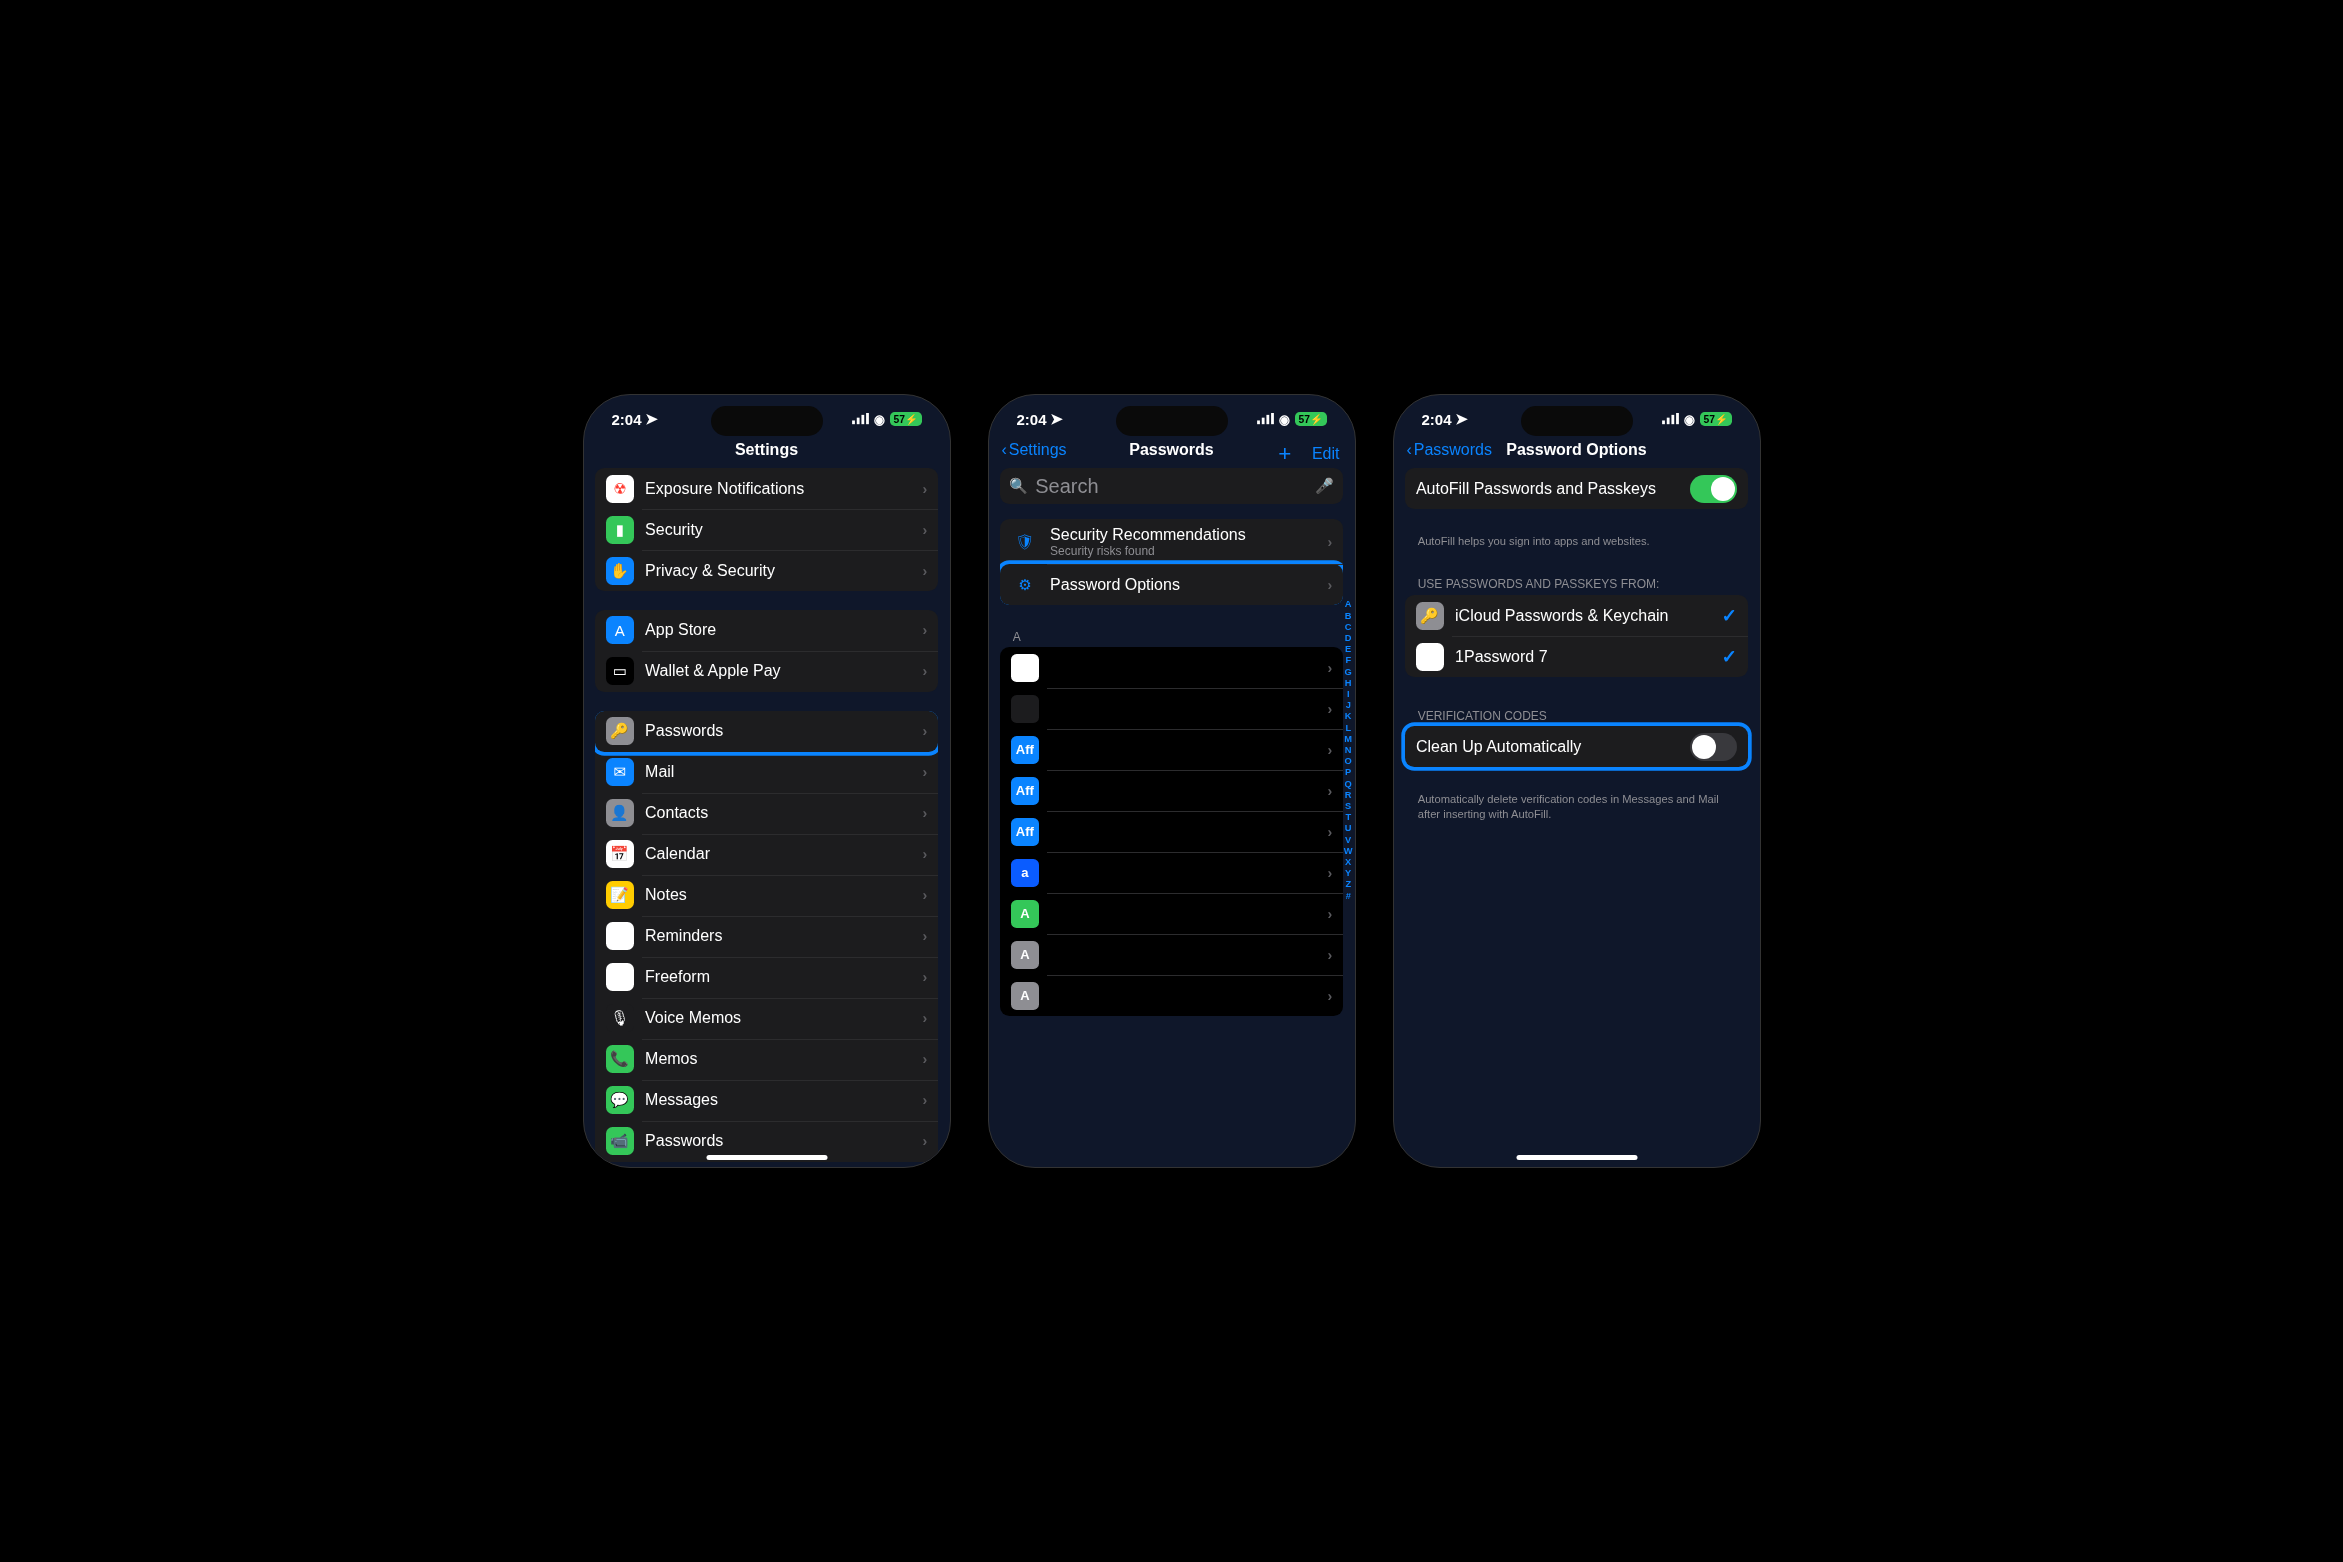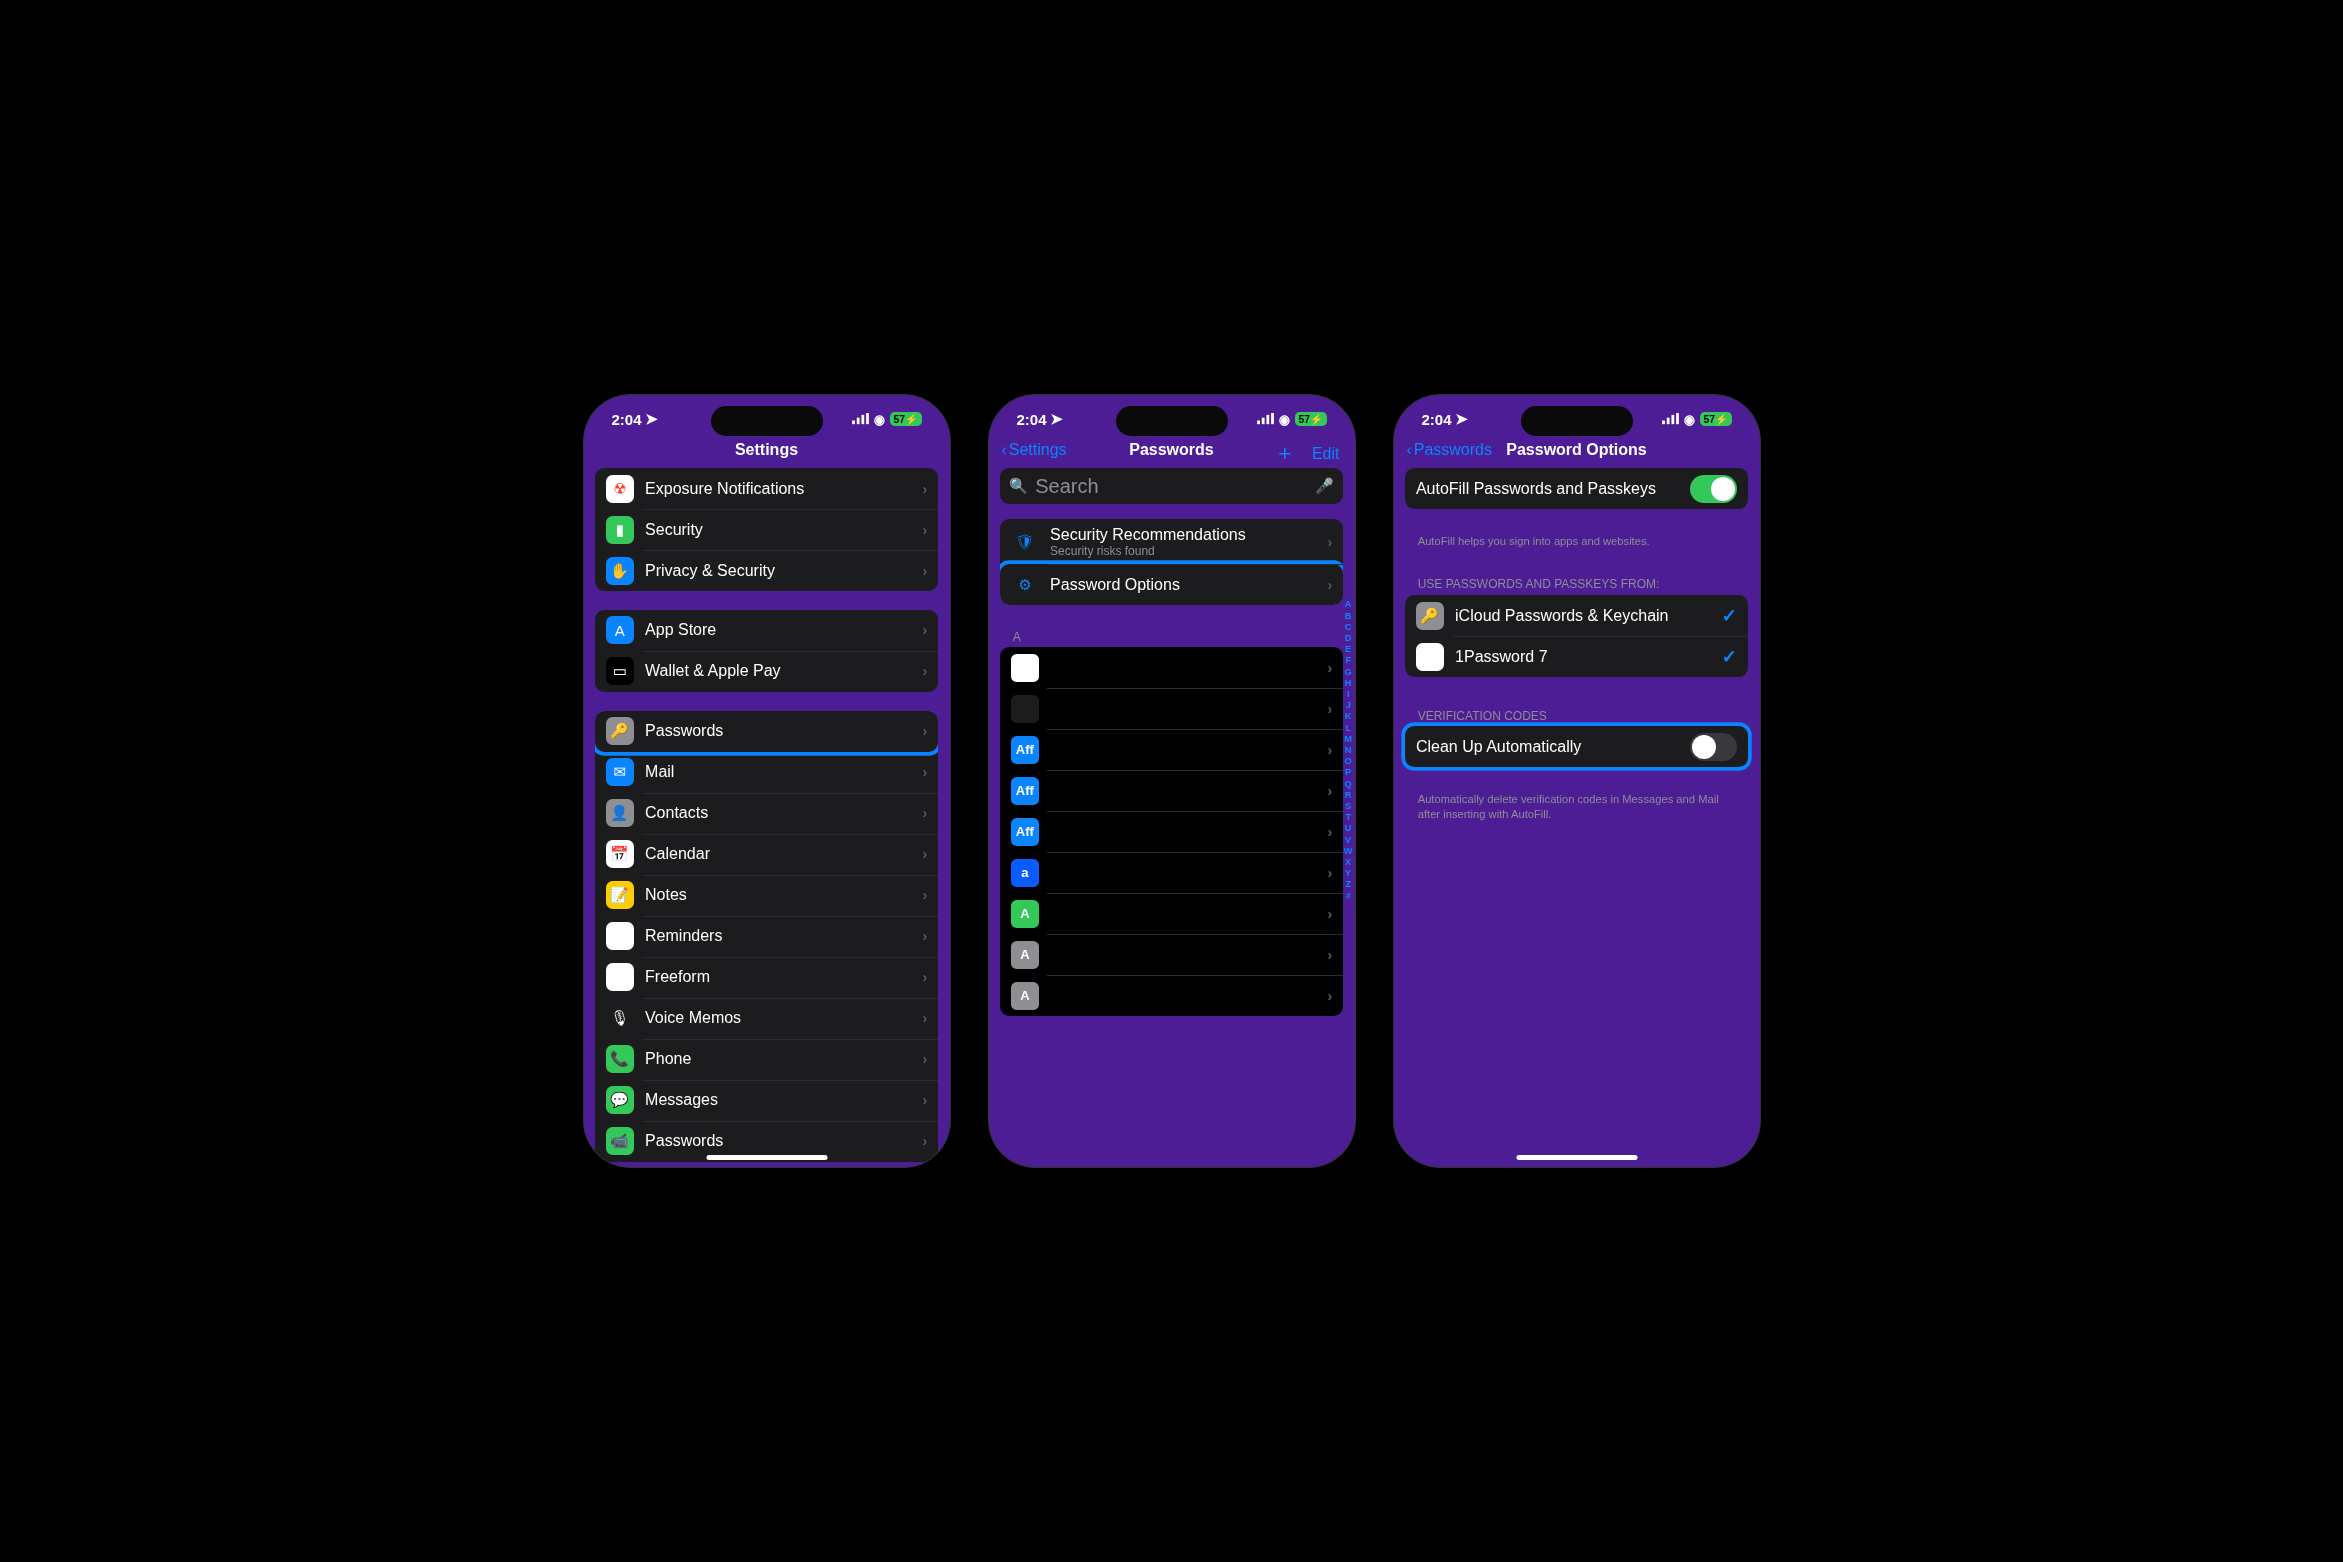--- a/index.html
+++ b/index.html
@@ -9,21 +9,21 @@
   display: flex;
   justify-content: center;
   align-items: center;
   gap: 37px;
   min-height: 100vh;
   padding: 18.6px;
 }
 .phone {
   width: 368px;
   height: 774px;
-  background: #4c1d95;
+  background: #0f172a;
   border-radius: 47px;
   border: 1.9px solid #333;
   position: relative;
   overflow: hidden;
   box-shadow: 0 0 18.6px rgba(0,0,0,0.5);
   display: flex;
   flex-direction: column;
 }
 .notch {
   position: absolute;
@@ -254,21 +254,21 @@
           <div class="cell-body">Freeform</div>
           <span class="chevron">›</span>
         </div>
         <div class="cell">
           <div class="cell-icon" style="background: rgb(28, 28, 30);">🎙</div>
           <div class="cell-body">Voice Memos</div>
           <span class="chevron">›</span>
         </div>
         <div class="cell">
           <div class="cell-icon" style="background: rgb(52, 199, 89);">📞</div>
-          <div class="cell-body">Phone</div>
+          <div class="cell-body">Memos</div>
           <span class="chevron">›</span>
         </div>
         <div class="cell">
           <div class="cell-icon" style="background: rgb(52, 199, 89);">💬</div>
           <div class="cell-body">Messages</div>
           <span class="chevron">›</span>
         </div>
         <div class="cell">
           <div class="cell-icon" style="background: rgb(52, 199, 89);">📹</div>
           <div class="cell-body">Passwords</div>

